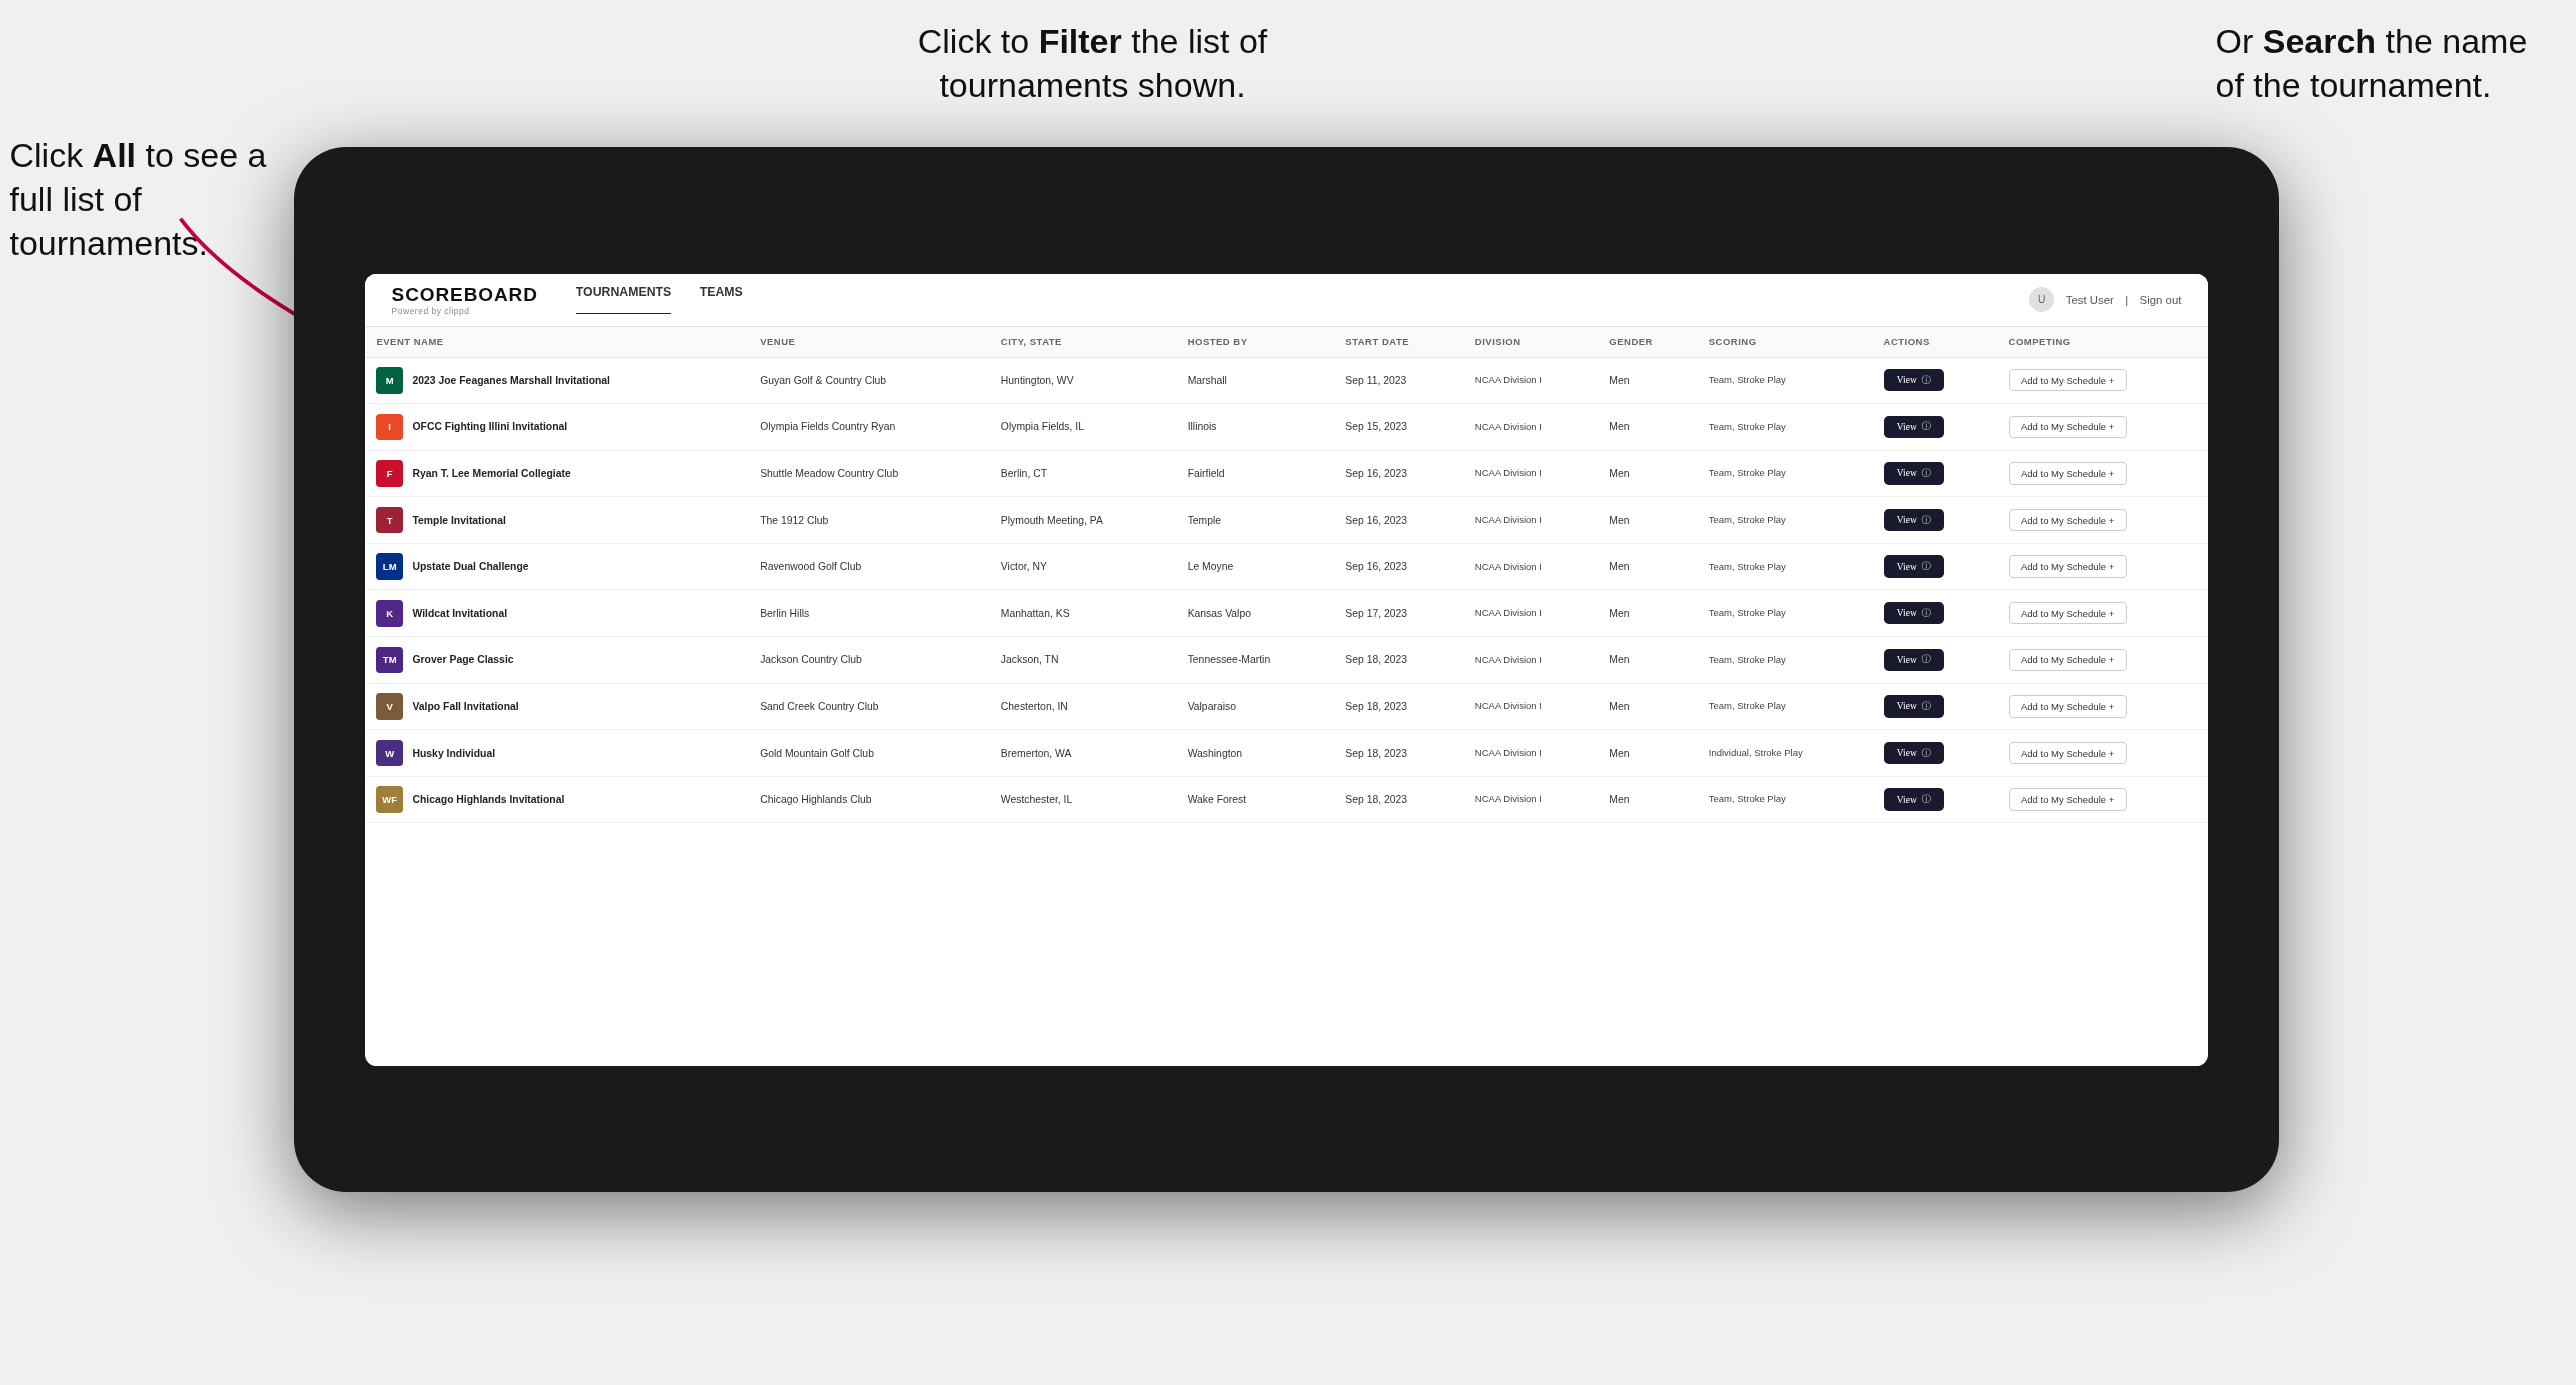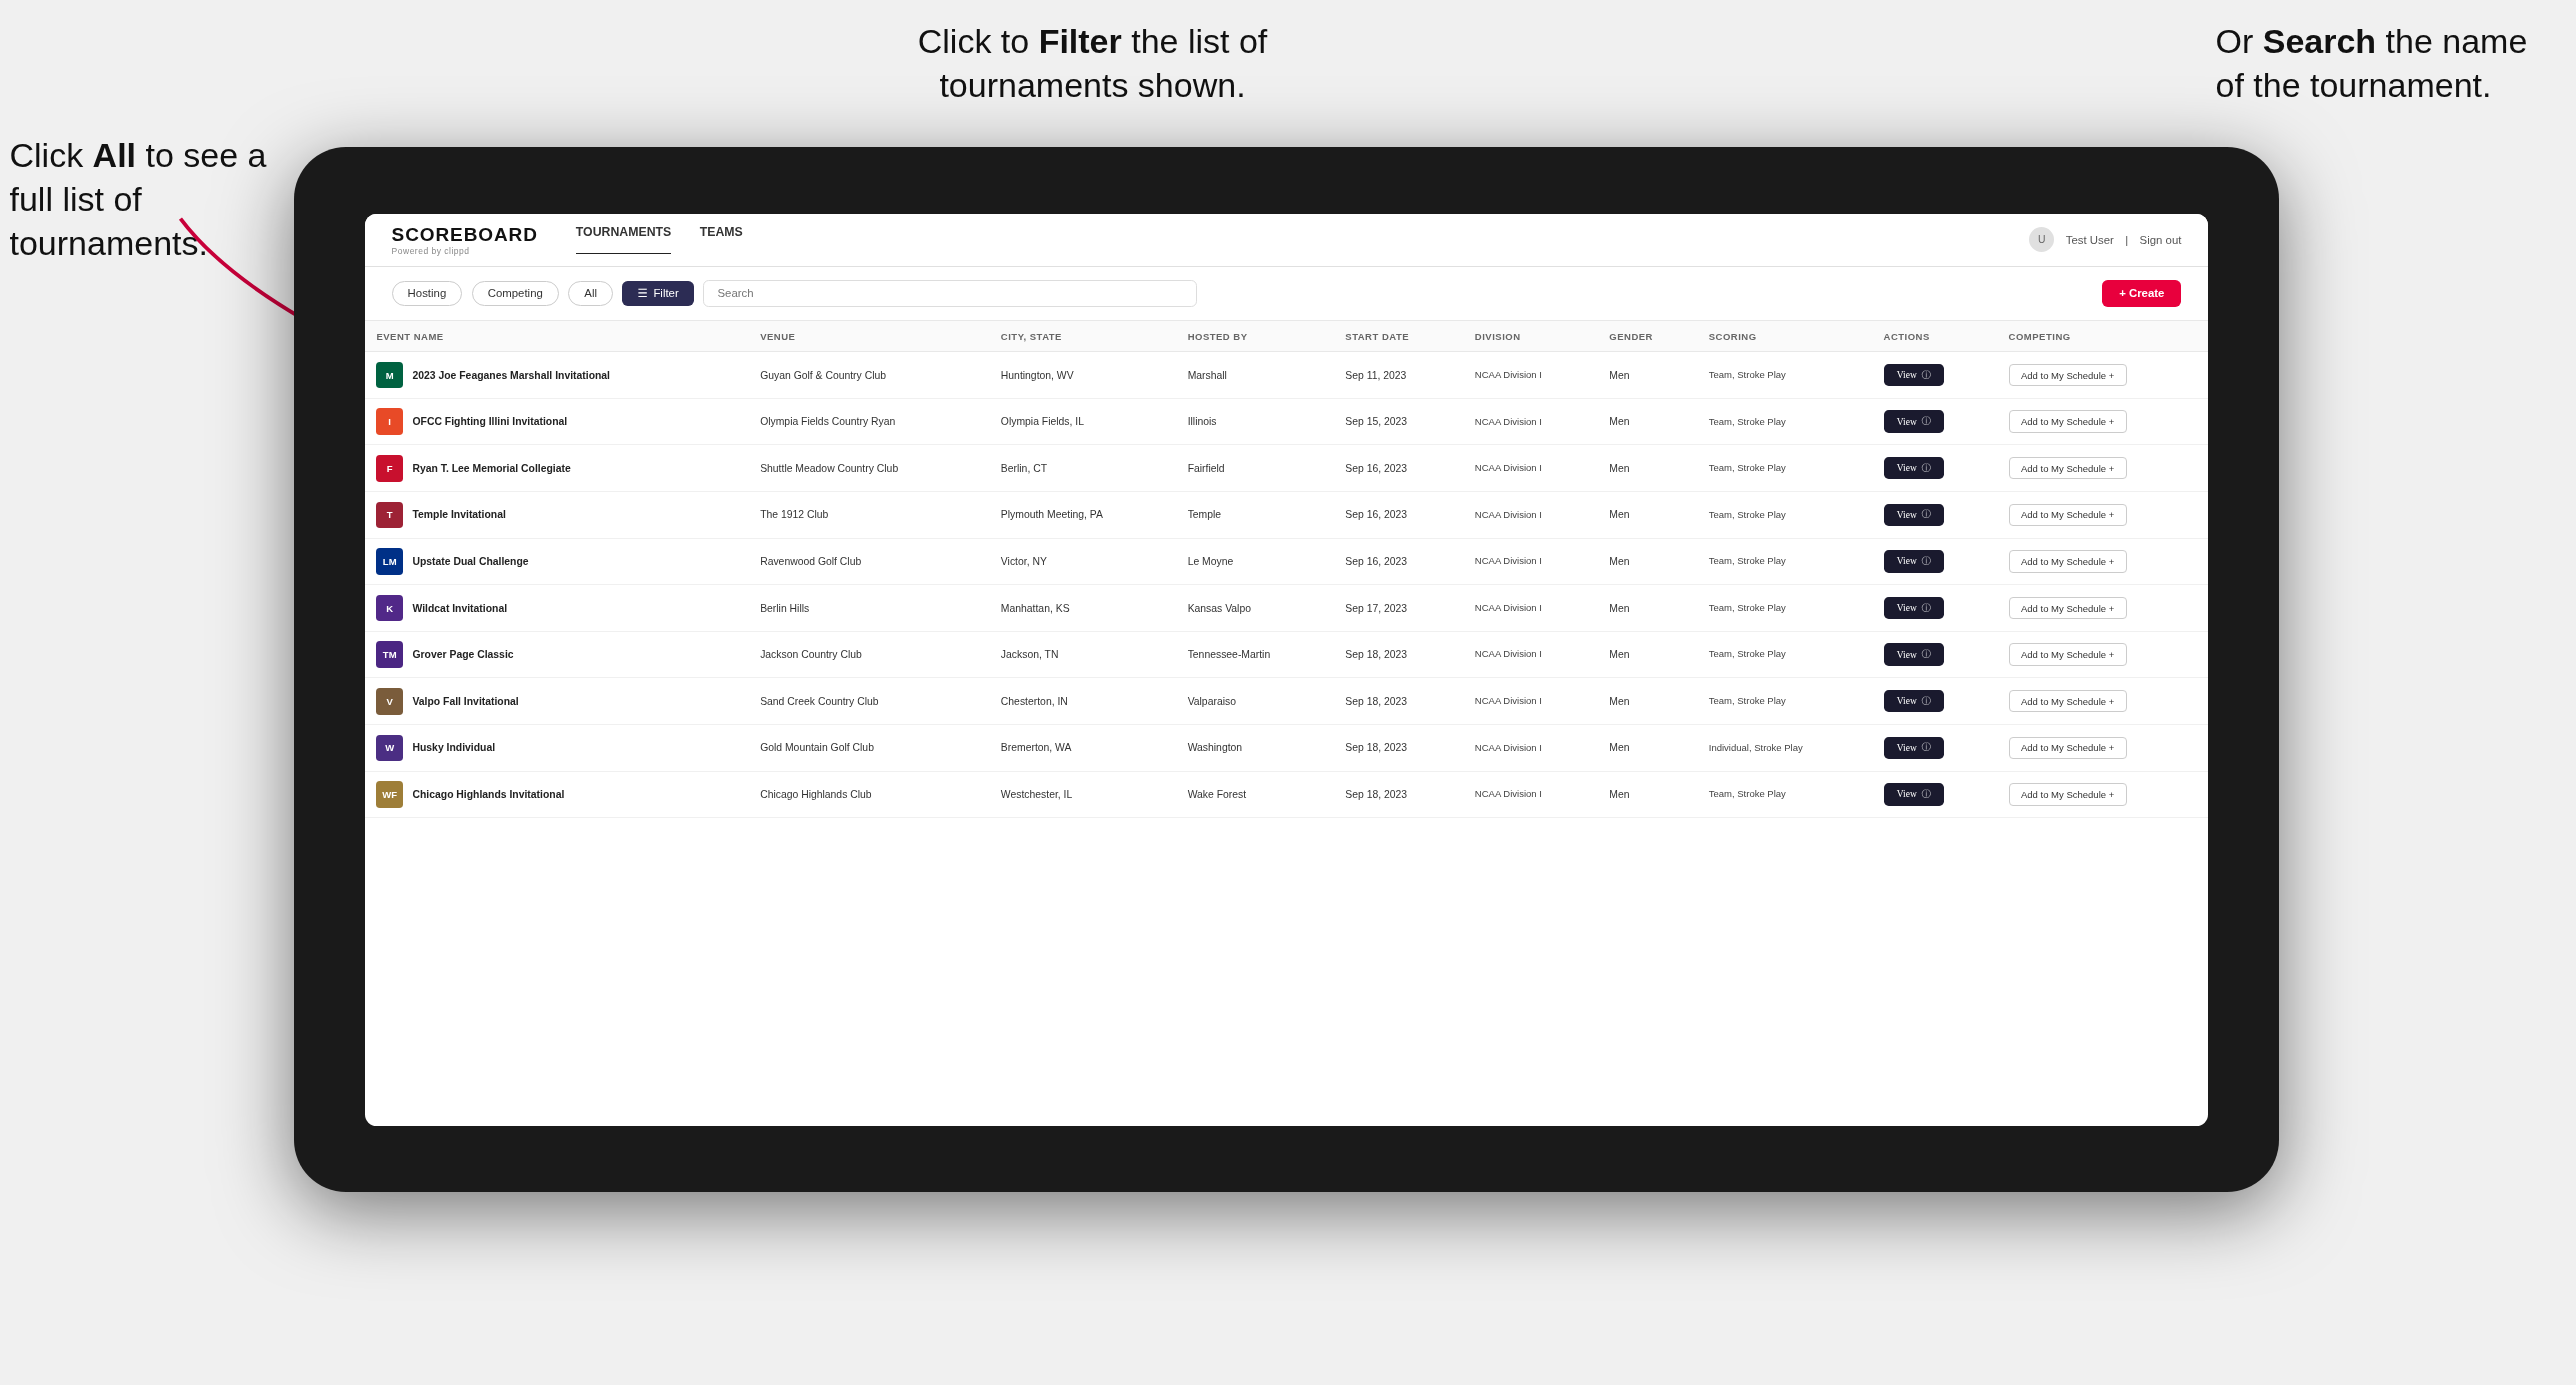--- a/index.html
+++ b/index.html
@@ -59,21 +59,21 @@
       background: #1a1a1a;
       border-radius: 52px;
       box-shadow: 0 19px 76px rgba(0,0,0,0.5);
       display: flex;
       align-items: center;
       justify-content: center;
     }
 
     .tablet-screen {
       width: 1843px;
-      height: 912px;
+      height: 792px;
       background: #fff;
       border-radius: 11.4px;
       overflow: hidden;
       display: flex;
       flex-direction: column;
     }
 
     
     .top-bar {
       background: #fff;
@@ -361,31 +361,20 @@
         <a class="nav-link">TEAMS</a>
       </nav>
       <div class="user-area">
         <div class="user-avatar">U</div>
         <span>Test User</span>
         <span>|</span>
         <a style="cursor:pointer;color:#555;font-size:11.4px;">Sign out</a>
       </div>
     </div>
 
-    <div class="filter-bar">
-      <button class="filter-btn">Hosting</button>
-      <button class="filter-btn">Competing</button>
-      <button class="filter-btn">All</button>
-      <button class="filter-icon-btn">
-        <span>☰</span>
-        <span>Filter</span>
-      </button>
-      <input class="search-box" type="text" placeholder="Search" style="">
-      <button class="create-btn">+ Create</button>
-    </div>
 
     <div class="table-container">
       <table>
         <thead>
           <tr>
             <th>EVENT NAME</th>
             <th>VENUE</th>
             <th>CITY, STATE</th>
             <th>HOSTED BY</th>
             <th>START DATE</th>

